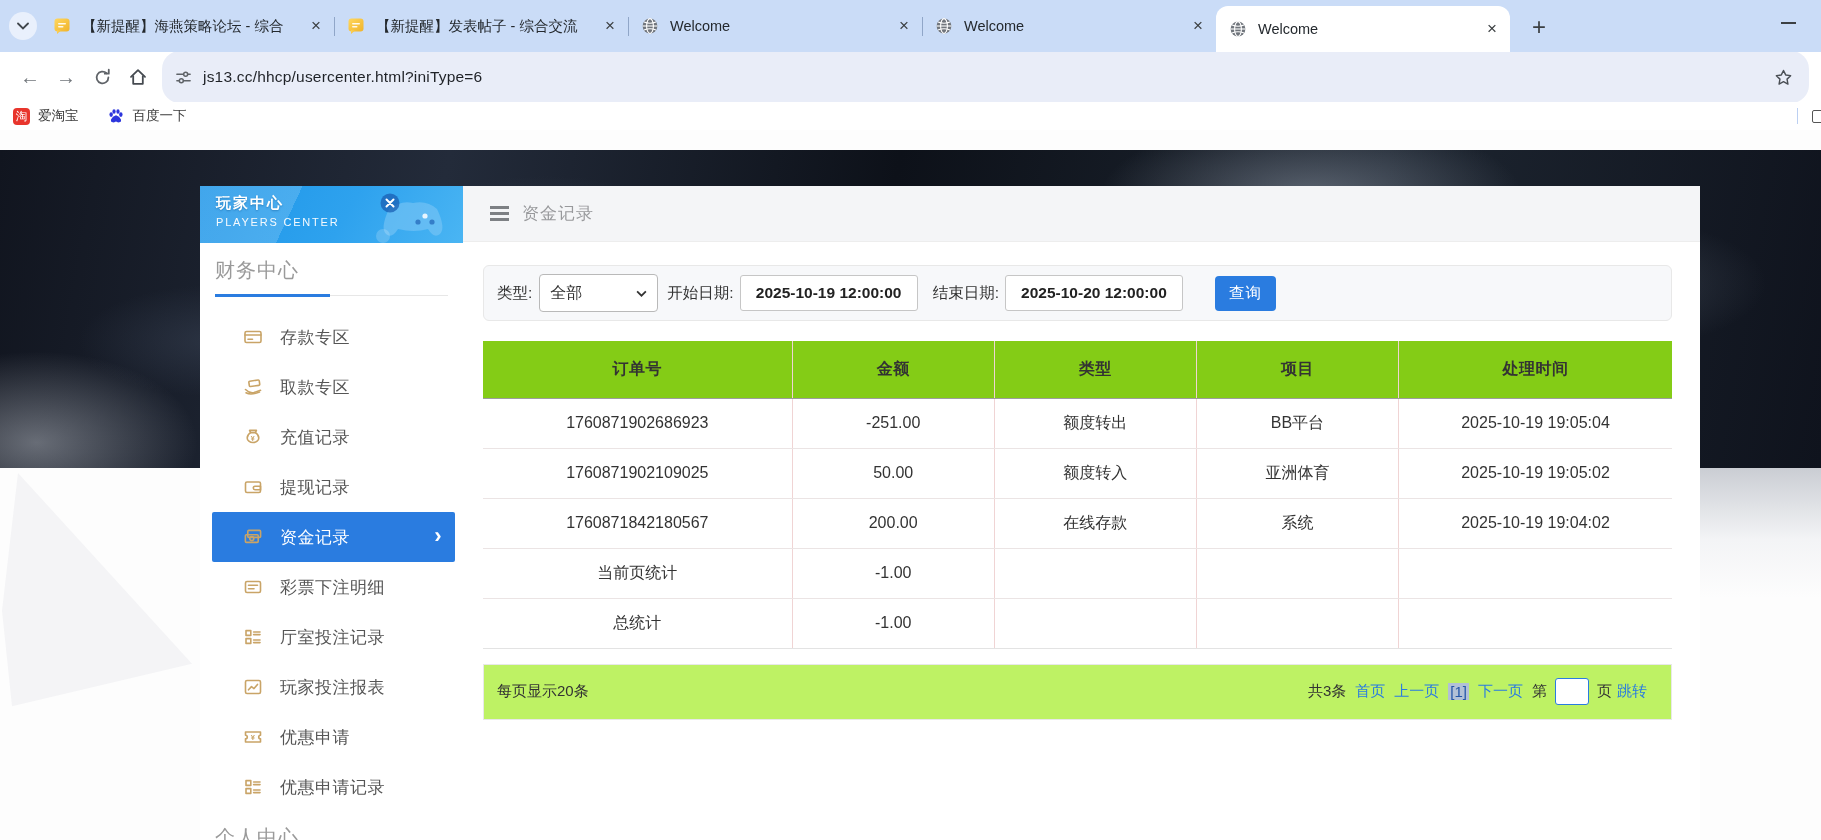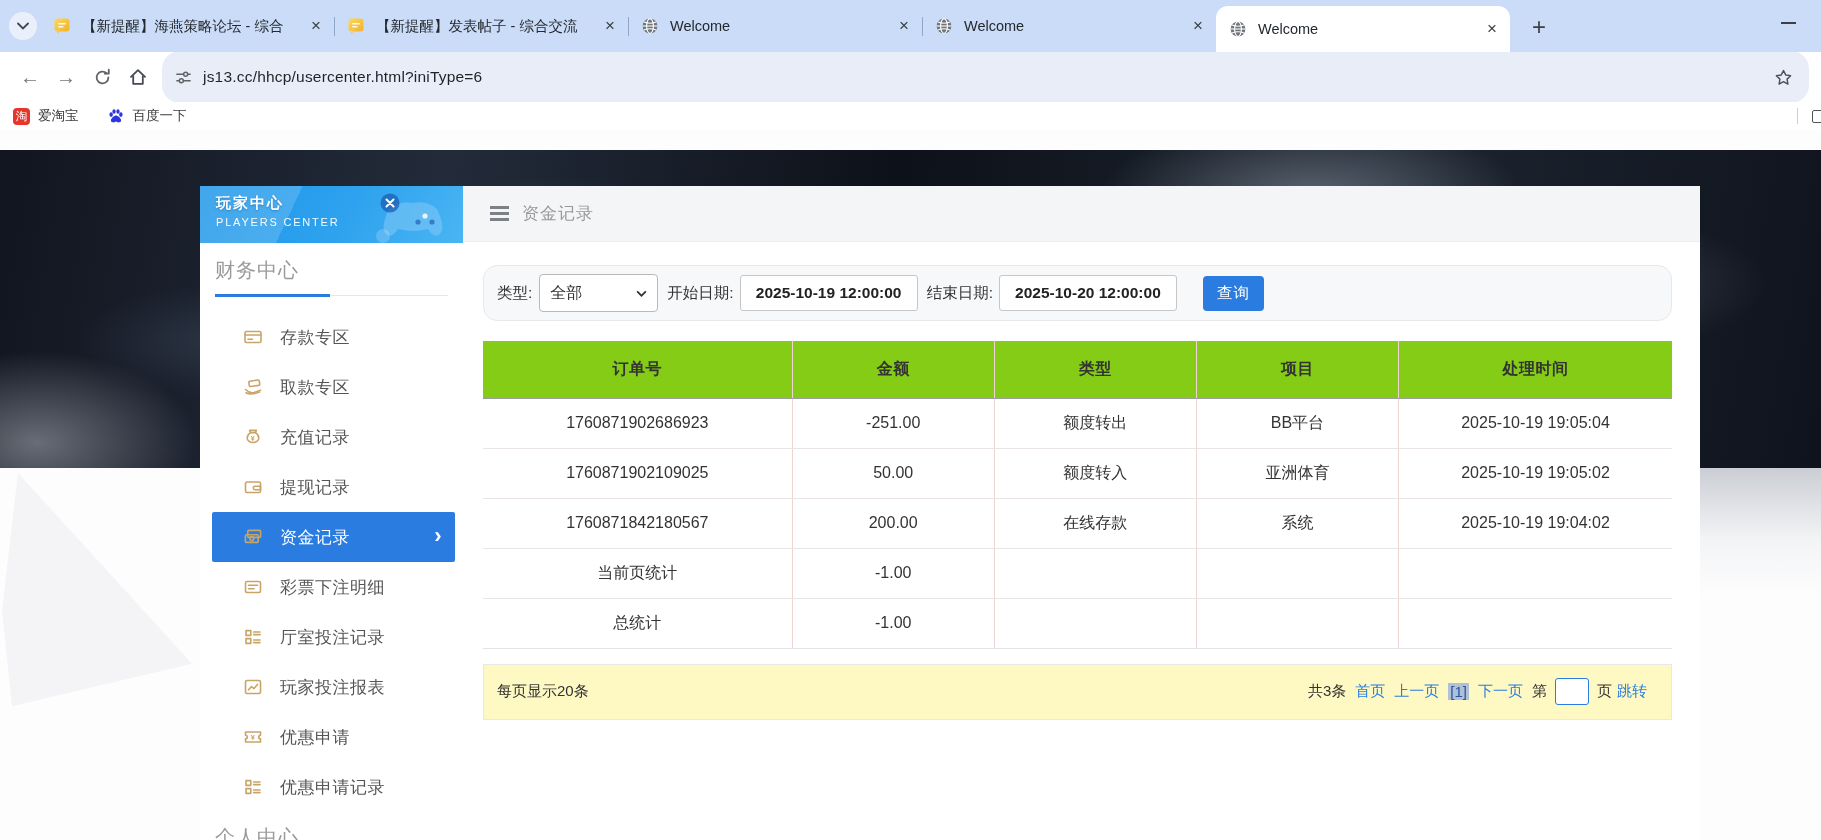--- a/index.html
+++ b/index.html
@@ -79,39 +79,39 @@
   .s-section2 { margin:12px 15px 0; font-size:20px; color:#9a9a9a; letter-spacing:1px; }
 
   
   .main { position:absolute; left:463px; top:56px; width:1237px; bottom:0; background:#fff; }
   .m-header { height:56px; background:#f4f5f7; border-bottom:1px solid #ededed;
     display:flex; align-items:center; padding-left:27px; }
   .burger { width:19px; display:flex; flex-direction:column; gap:3.5px; margin-right:13px; }
   .burger i { display:block; height:2.6px; background:#7d8084; }
   .m-title { font-size:17px; color:#98999c; letter-spacing:1px; }
 
-  .filter { margin:23px 28px 0 20px; height:56px; background:#f7f8fa; border:1px solid #e8e8e8; border-radius:14px;
+  .filter { margin:23px 28px 0 20px; height:56px; background:#f7f8fa; border:1px solid #e8e8e8; border-radius:6px;
     display:flex; align-items:center; padding-left:13px; font-size:15.5px; color:#333; }
   .select { width:119px; height:36px; background:#fff; border:1px solid #b9b9b9; border-radius:4px;
     margin:0 9px 0 7px; display:flex; align-items:center; justify-content:space-between;
     padding:18px 10px; font-size:16px; cursor:pointer;text-align:center; }
-  .date-input { width:178px; height:36px; border:1px solid #c6c6c6; border-radius:3px; margin:0 9px 0 6px;
+  .date-input { width:178px; height:36px; border:1px solid #c6c6c6; border-radius:3px; margin:0 15px 0 6px;
     text-align:center; font-size:15.5px; font-weight:bold; color:#222; font-family:inherit; background:#fff; }
   .btn-search { width:61px; height:35px; margin-left:17px; background:#2a7ce0; color:#fff; border:none;
     border-radius:4px; font-size:15.5px; font-family:inherit; cursor:pointer; letter-spacing:1px; }
 
   .table-wrap { margin:20px 28px 0 20px; }
   table { width:100%; border-collapse:collapse; table-layout:fixed; font-size:16px; color:#333; }
   thead th { height:57px; background:#84cc16; font-weight:bold; text-align:center;
     border-bottom:1px solid #9d9d9d; letter-spacing:.5px; }
   th:not(:last-child), td:not(:last-child) { border-right:1px solid #f0d4d4; }
   tbody td { height:50px; text-align:center; border-bottom:1px solid #ebe4e4; }
   tbody tr:last-child td { border-bottom:1px solid #e3e3e3; }
 
-  .pager { margin:15px 28px 0 20px; height:56px; background:#fef9c3; border:1px solid #e8e8e8;
+  .pager { margin:15px 28px 0 20px; height:56px; background:#bef264; border:1px solid #e8e8e8;
     display:flex; align-items:center; justify-content:space-between; padding:0 24px 0 13px;
     font-size:15px; color:#333; }
   .pager-right { display:flex; align-items:center; gap:9px; }
   .plink { color:#2a7ce0; text-decoration:none; cursor:pointer; }
   .pcurrent { background:#b2c0d6; color:#2456a8; padding:0 2px; }
   .jump-input { width:34px; height:27px; border:1px solid #2a7ce0; border-radius:3px; margin:0 -1px; background:#fff; }
   .jump-post { margin-right:-4px; }
 </style>
 </head>
 <body>

